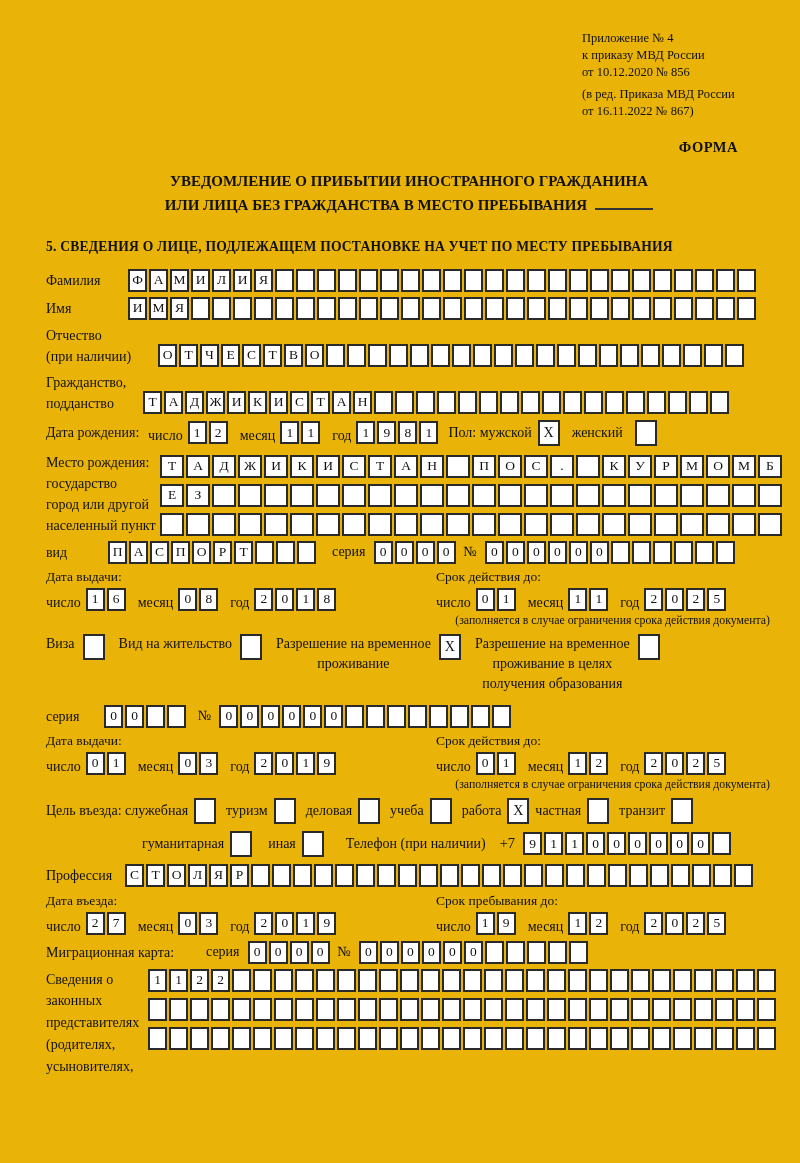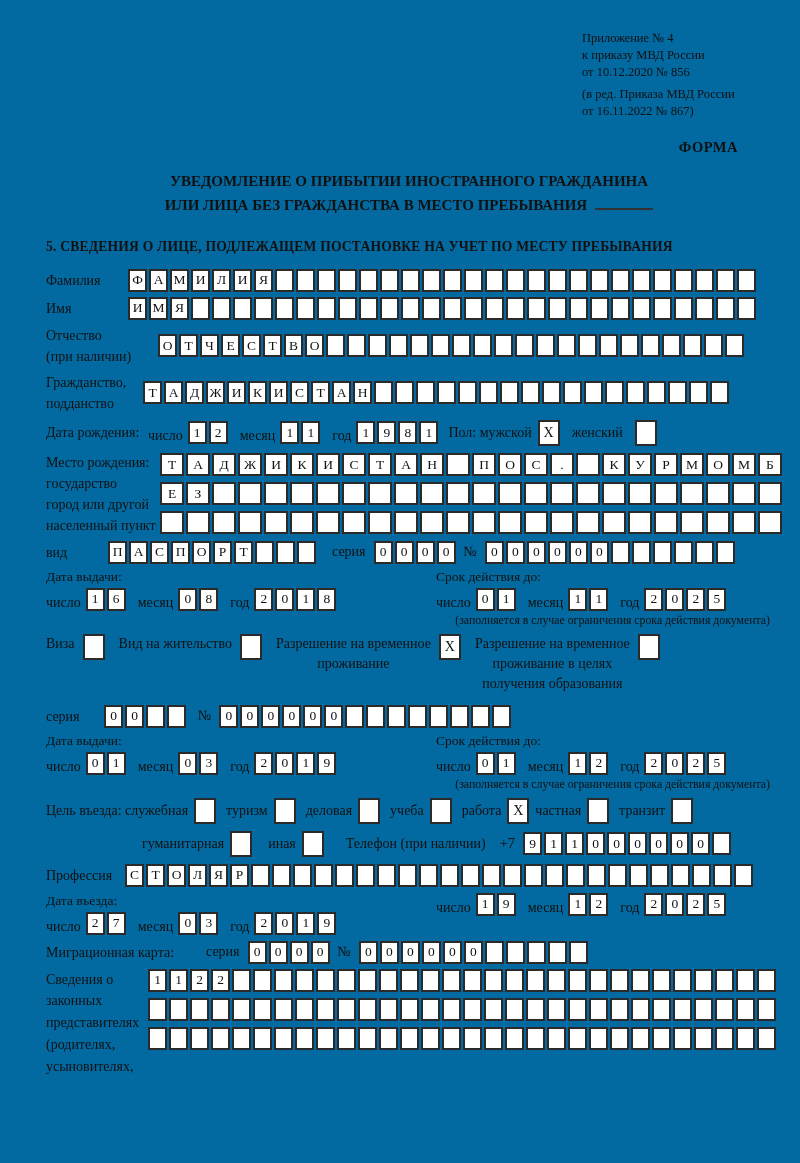--- a/index.html
+++ b/index.html
@@ -1,27 +1,27 @@
 <!DOCTYPE html>
 <html><head>
 <meta charset="utf-8">
 <style>
   html,body{margin:0;padding:0;background:#888;}
   .page{
-    width:800px;height:1163px;margin:0 auto;background:#0369a1;color:#111;
+    width:800px;height:1163px;margin:0 auto;background:#eab308;color:#111;
     font-family:"Liberation Serif","DejaVu Serif",serif;font-size:14px;
     box-sizing:border-box;padding:30px 28px 16px 46px;overflow:hidden;
   }
   .annex{width:190px;margin-left:auto;font-size:12.5px;line-height:1.35;}
   .annex .gap{height:5px;}
   .forma{font-weight:bold;text-align:right;padding-right:34px;margin-top:20px;font-size:14.5px;letter-spacing:.5px;}
   .title{text-align:center;font-weight:bold;font-size:15px;line-height:1.55;margin-top:14px;}
   .blank-line{display:inline-block;width:58px;border-bottom:2px solid #333;height:14px;margin-left:8px;vertical-align:baseline;}
   .section-title{font-weight:bold;font-size:13.6px;margin-top:22px;margin-bottom:14px;letter-spacing:.2px;}
-  .row{display:flex;align-items:center;margin-bottom:5px;}
+  .row{display:flex;align-items:flex-end;margin-bottom:5px;}
   .row.center{align-items:center;}
   .lab{flex:0 0 auto;line-height:1.5;}
   .lab .l2{display:block;}
   .cellrow{display:flex;flex-wrap:nowrap;}
   .cellrow + .cellrow{margin-top:6px;}
   .cell{
     flex:0 0 auto;width:19px;height:23px;margin-right:2px;border:2px solid #2a2a2a;
     display:inline-flex;align-items:center;justify-content:center;
     font-size:13.5px;box-sizing:border-box;background:#fff;
   }
@@ -634,20 +634,21 @@
         <span class="dg-lab">год</span>
         <span class="cellrow">
             <span class="cell">2</span>
             <span class="cell">0</span>
             <span class="cell">1</span>
             <span class="cell">9</span>
           </span>
       </div>
     </div>
     <div class="col-r">
+      <div class="col-title">Срок пребывания до:</div>
       <div class="dg">
         <span class="dg-lab">число</span>
         <span class="cellrow">
             <span class="cell">1</span>
             <span class="cell">9</span>
           </span>
         <span class="sp"></span>
         <span class="dg-lab">месяц</span>
         <span class="cellrow">
             <span class="cell">1</span>

